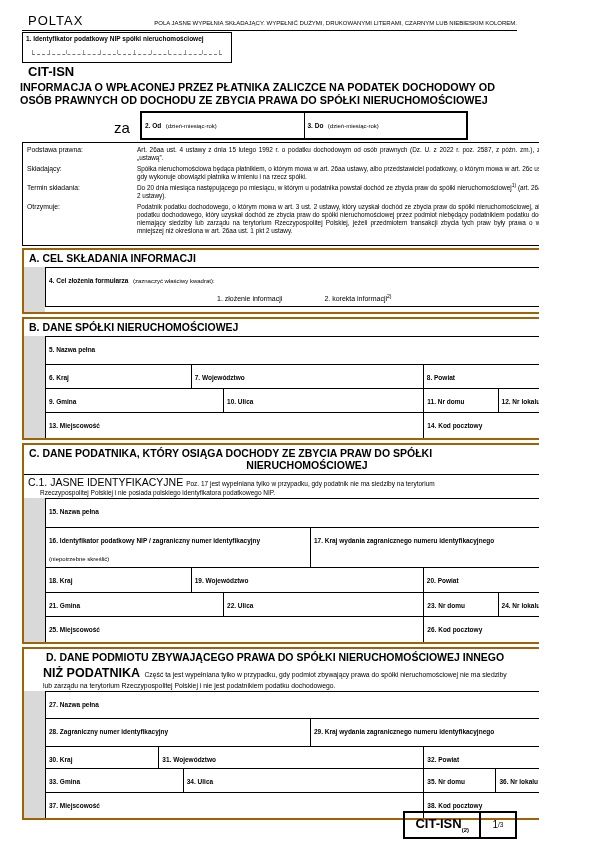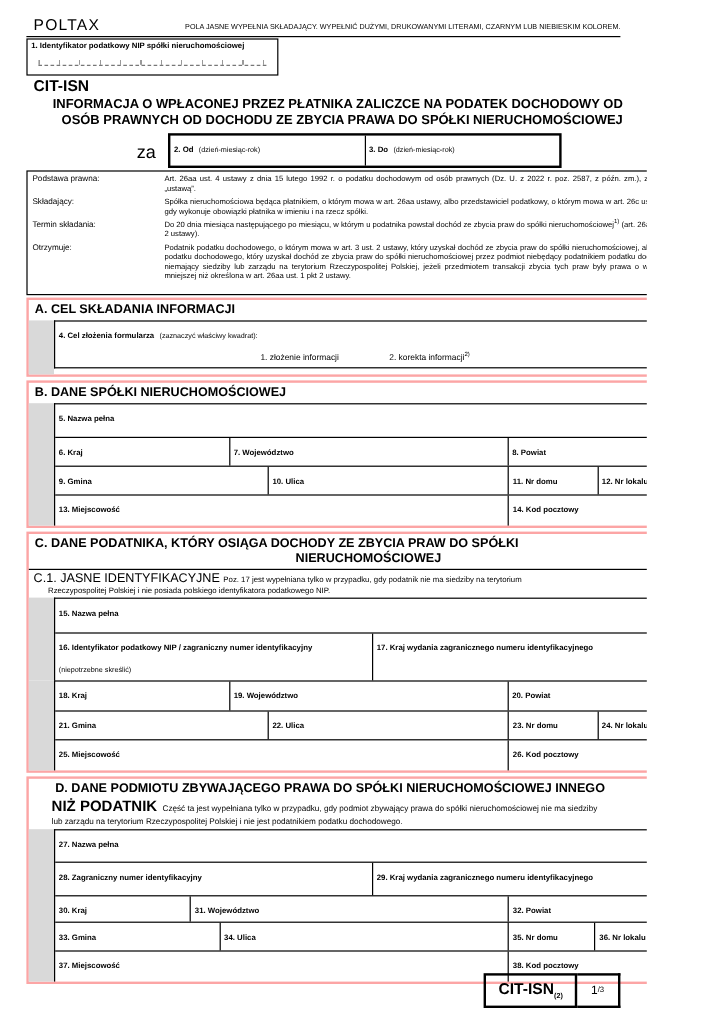--- a/index.html
+++ b/index.html
@@ -12,39 +12,39 @@
   .disclaimer { position:absolute; right:22px; top:20px; font-size:6px; text-align:right; }
   .topline { position:absolute; left:22px; right:22px; top:30px; border-top:1px solid #000; }
 
   .nip-box { position:absolute; left:22px; top:32px; width:210px; height:31px; border:1px solid #000; background:#fff; padding:2px 3px 0 3px; }
   .nip-box .lbl { font-size:6.5px; font-weight:bold; }
   .nip-dashes { height:11px; margin:2px 6px 0 6px; border-bottom:1px dashed #777;
     background-image:repeating-linear-gradient(90deg, #999 0 1px, transparent 1px 17px);
     background-size:100% 4px; background-repeat:no-repeat; background-position:left bottom; }
 
   .form-code { position:absolute; left:28px; top:64px; font-size:13px; font-weight:bold; }
-  .main-title { position:absolute; left:20px; right:20px; top:81px; text-align:right; font-size:10.8px; font-weight:bold; line-height:12.5px; }
+  .main-title { position:absolute; left:20px; right:20px; top:81px; text-align:left; font-size:10.8px; font-weight:bold; line-height:12.5px; }
 
   .za-label { position:absolute; left:114px; top:119px; font-size:15px; font-weight:normal; }
   .period-box { position:absolute; left:140px; top:111px; width:328px; height:29px; border:2px solid #000; display:flex; }
   .period-cell { flex:1; padding:1px 3px; }
   .period-cell + .period-cell { border-left:1px solid #000; }
   .flabel { font-size:6.5px; font-weight:bold; }
   .fhint { font-size:6px; font-weight:normal; }
 
   
   .legal { position:absolute; left:22px; top:142px; width:556px; height:104px; border:1px solid #000; padding:3px 4px; }
   .lrow { display:grid; grid-template-columns:110px 1fr; margin-bottom:3px; }
   .ll { font-size:6.8px; line-height:8px; }
   .lt { font-size:6.4px; line-height:8px; text-align:justify; }
   .sup { font-size:5px; vertical-align:super; line-height:0; }
 
   
   .sections { position:absolute; left:22px; top:248px; width:556px; }
-  .sec { border:2px solid #fca5a5; background:#fff; }
+  .sec { border:2px solid #a16207; background:#fff; }
   .sec + .sec { margin-top:3px; }
   .sec-h { font-size:10.5px; font-weight:bold; padding:2px 5px 3px 5px; }
   .sec-h .ind { display:block; padding-left:14px;text-align:center; }
   .sub-h { font-size:10.5px; font-weight:normal; padding:1px 4px 2px 4px; border-top:1px solid #000; }
   .sub-h .note { font-size:6.5px; }
   .sub-h .note2 { display:block; font-size:6.5px; padding-left:12px; margin-top:1px; }
   .flexrow { display:flex; align-items:stretch; }
   .gutter { width:21px; background:#d9d9d9; flex:none; }
   .fwrap { flex:1; min-width:0; }
   .ftable { border-left:1px solid #000; border-top:1px solid #000; }
@@ -229,21 +229,21 @@
               <div class="fc wlast"><span class="flabel">26. Kod pocztowy</span></div>
             </div>
           </div>
         </div>
       </div>
     </div>
 
     <div class="sec">
       <div class="d-h">
         <span class="l1">D. DANE PODMIOTU ZBYWAJĄCEGO PRAWA DO SPÓŁKI NIERUCHOMOŚCIOWEJ INNEGO</span>
-        <span class="l2b">NIŻ PODATNIK</span>
+        <span class="l2b">NIŻ PODATNIKA</span>
         <span class="l2n">Część ta jest wypełniana tylko w przypadku, gdy podmiot zbywający prawa do spółki nieruchomościowej nie ma siedziby</span>
         <span class="l3">lub zarządu na terytorium Rzeczypospolitej Polskiej i nie jest podatnikiem podatku dochodowego.</span>
       </div>
       <div class="flexrow">
         <div class="gutter"></div>
         <div class="fwrap">
           <div class="ftable">
             <div class="fr h26">
               <div class="fc wlast"><span class="flabel">27. Nazwa pełna</span></div>
             </div>

